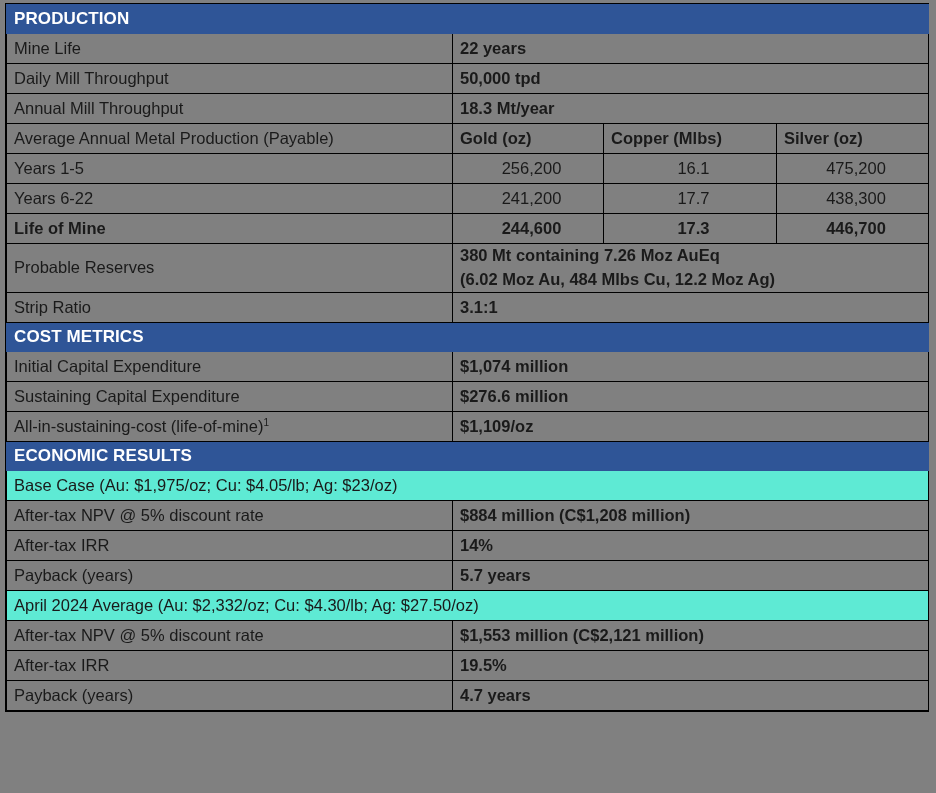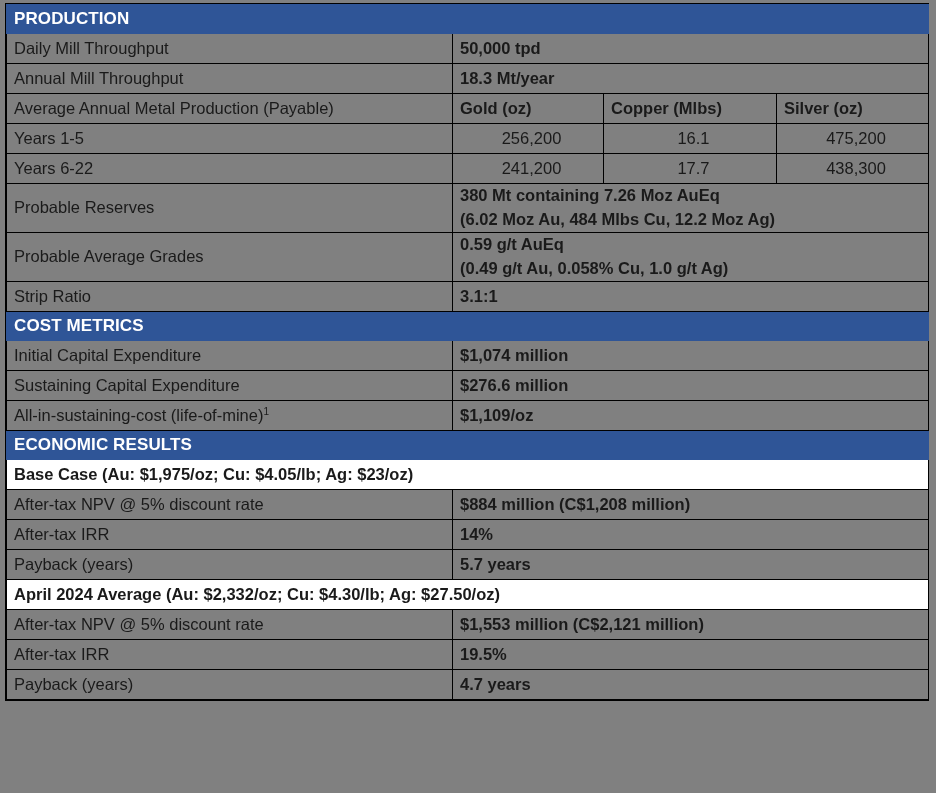--- a/index.html
+++ b/index.html
@@ -47,23 +47,23 @@
     font-size: 17px;
     letter-spacing: 0.1px;
     border-left: 1px solid #2f5597;
     border-right: 1px solid #2f5597;
     border-top: 1px solid #2f5597;
     border-bottom: 1px solid #2f5597;
     height: 28px;
   }
   
   tr.sub-head td {
-    background: #ffffff;
+    background: #5eead4;
     color: #1a1a1a;
-    font-weight: bold;
+    font-weight: normal;
     font-size: 16.5px;
   }
   
   td.val {
     font-weight: bold;
     padding-left: 9px;
   }
   td.metal {
     text-align: center;
     padding-left: 0;
@@ -111,20 +111,24 @@
       <col style="width:151px">
       <col style="width:173px">
       <col style="width:152px">
     </colgroup>
     <tbody>
 
       <tr class="section-head">
         <td colspan="4">PRODUCTION</td>
       </tr>
 
+      <tr>
+        <td>Mine Life</td>
+        <td class="val" colspan="3">22 years</td>
+      </tr>
 
       <tr>
         <td>Daily Mill Throughput</td>
         <td class="val" colspan="3">50,000 tpd</td>
       </tr>
 
       <tr>
         <td>Annual Mill Throughput</td>
         <td class="val" colspan="3">18.3 Mt/year</td>
       </tr>
@@ -143,36 +147,35 @@
         <td class="metal">475,200</td>
       </tr>
 
       <tr>
         <td class="indent">Years 6-22</td>
         <td class="metal">241,200</td>
         <td class="metal">17.7</td>
         <td class="metal">438,300</td>
       </tr>
 
+      <tr>
+        <td class="bold-lbl">Life of Mine</td>
+        <td class="metal val">244,600</td>
+        <td class="metal val">17.3</td>
+        <td class="metal val">446,700</td>
+      </tr>
 
       <tr>
         <td class="lbl-tall">Probable Reserves</td>
         <td class="val two-line" colspan="3">
           <span class="ln">380 Mt containing 7.26 Moz AuEq</span>
           <span class="ln">(6.02 Moz Au, 484 Mlbs Cu, 12.2 Moz Ag)</span>
         </td>
       </tr>
 
-      <tr>
-        <td class="lbl-tall">Probable Average Grades</td>
-        <td class="val two-line" colspan="3">
-          <span class="ln">0.59 g/t AuEq</span>
-          <span class="ln">(0.49 g/t Au, 0.058% Cu, 1.0 g/t Ag)</span>
-        </td>
-      </tr>
 
       <tr>
         <td>Strip Ratio</td>
         <td class="val" colspan="3">3.1:1</td>
       </tr>
 
 
       <tr class="section-head">
         <td colspan="4">COST METRICS</td>
       </tr>

